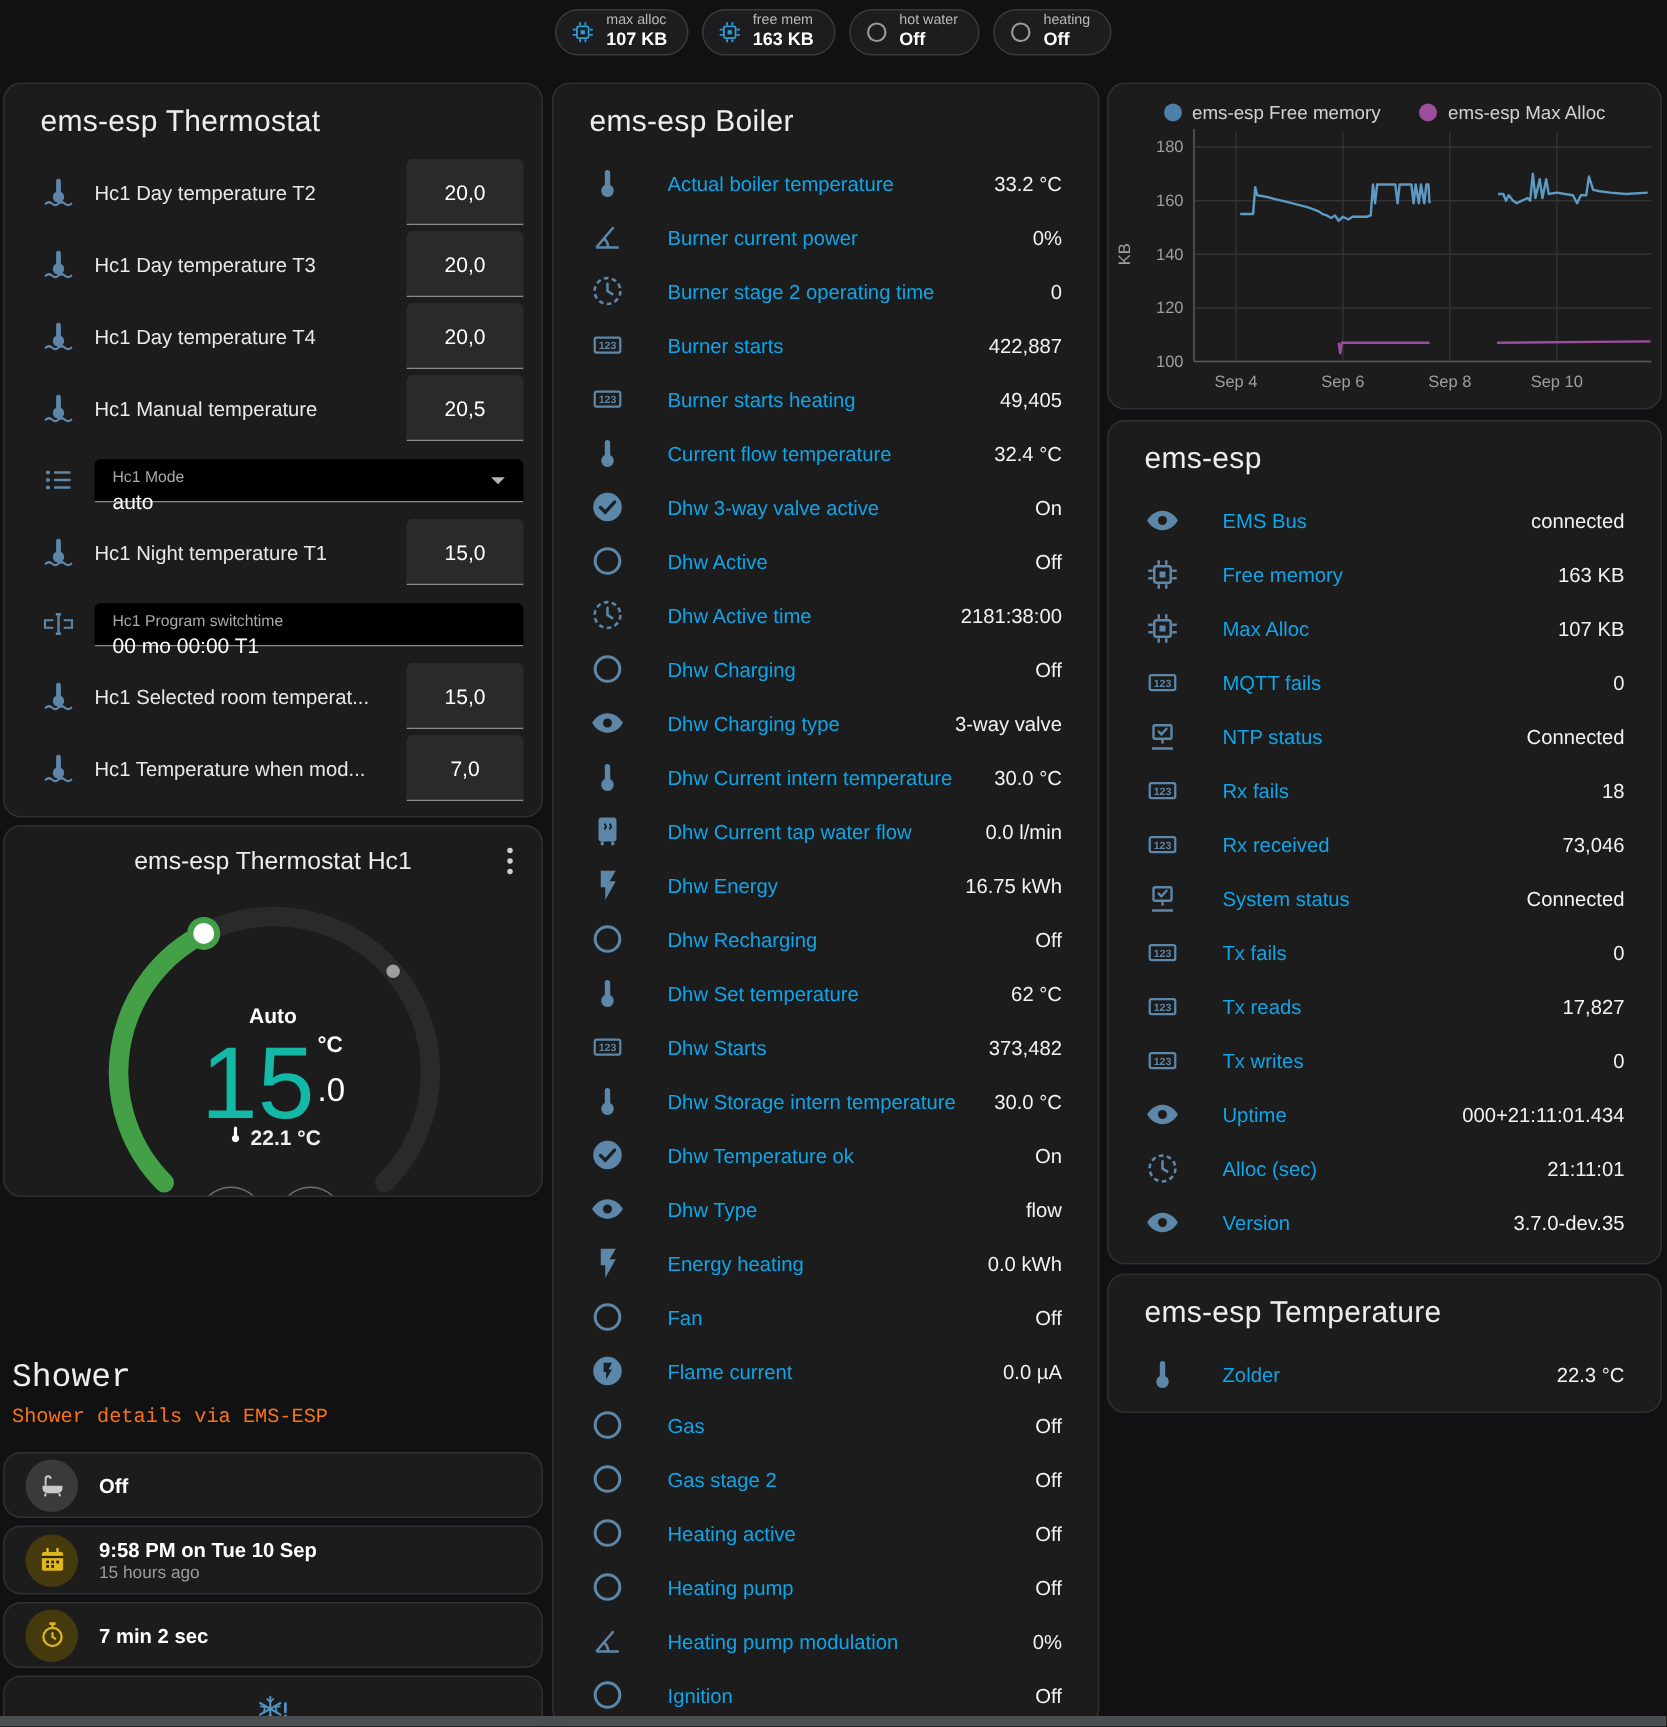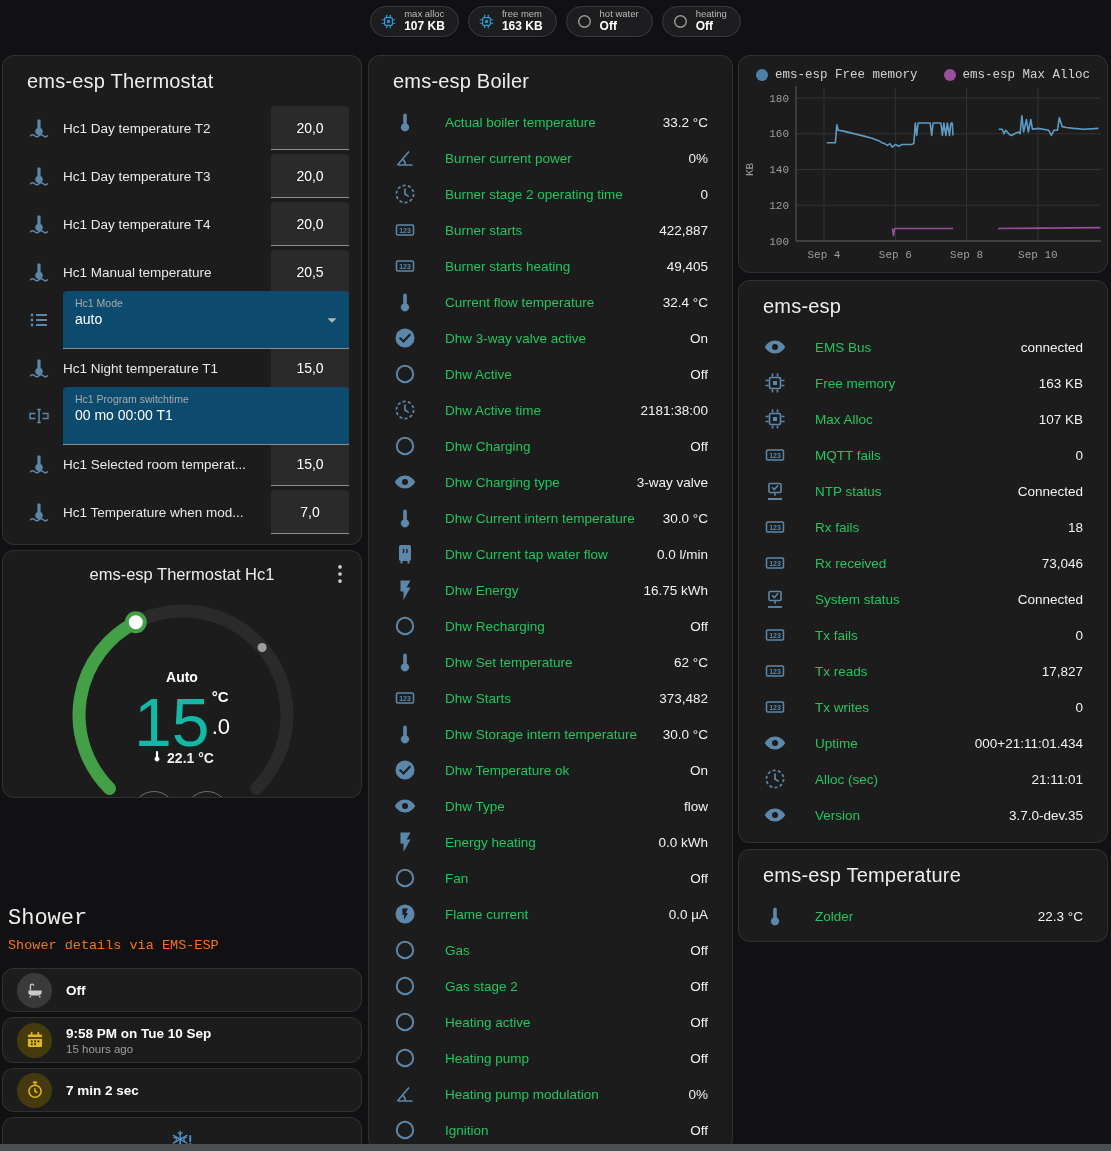--- a/index.html
+++ b/index.html
@@ -16,31 +16,31 @@
   .badge .bv { font-size:12px; font-weight:bold; color:#fff; }
 
   .card { position:absolute; background:#1c1c1d; border:1px solid rgba(255,255,255,.09); border-radius:12px; overflow:hidden; }
   .card-title { padding:14px 24px 0; font-size:20px; font-weight:500; color:#ededed; letter-spacing:.2px; }
 
   
   .rows { position:absolute; left:0; right:0; top:48px; }
   .s-row { display:flex; align-items:center; height:36px; padding:0 24px; cursor:pointer; }
   .s-icon { width:24px; height:24px; flex:none; margin-right:28px; }
   .s-icon svg { width:24px; height:24px; display:block; }
-  .s-label { flex:1; font-size:13.5px; font-weight:500; color:#22c55e; white-space:nowrap; overflow:hidden; }
+  .s-label { flex:1; font-size:13.5px; font-weight:500; color:#0ea5e9; white-space:nowrap; overflow:hidden; }
   .s-value { font-size:13.5px; font-weight:500; color:#f2f2f2; white-space:nowrap; margin-left:8px; }
 
   
   .t-rows { position:absolute; left:0; right:0; top:48px; }
   .t-row { display:flex; align-items:center; height:48px; padding:0 12px; }
   .t-icon { width:24px; height:24px; flex:none; margin:0 12px; }
   .t-icon svg { width:24px; height:24px; display:block; }
   .t-label { flex:1; font-size:13.5px; font-weight:500; color:#e8e8e8; white-space:nowrap; overflow:hidden; }
   .t-input { width:78px; height:44px; flex:none; background:#2a2a2b; border-bottom:1px solid #8d8d8d; border-radius:4px 4px 0 0; display:flex; align-items:center; justify-content:center; font-size:14px; font-weight:500; color:#fff; cursor:text; }
-  .t-field { flex:1; height:58px; background:#0c4a6e; border-bottom:1px solid #8d8d8d; border-radius:4px 4px 0 0; padding:6px 12px; position:relative; cursor:pointer; }
+  .t-field { flex:1; height:29px; background:#000000; border-bottom:1px solid #8d8d8d; border-radius:4px 4px 0 0; padding:6px 12px; position:relative; cursor:pointer; }
   .t-field .fl { font-size:10.5px; color:#a9a9a9; }
   .t-field .fv { font-size:14px; font-weight:500; color:#fff; margin-top:2px; }
   .t-caret { position:absolute; right:6px; top:50%; transform:translateY(-50%); width:22px; height:22px; }
 
   
   #hc1-title { position:absolute; left:0; right:0; top:14px; text-align:center; font-size:16.5px; font-weight:500; color:#ededed; }
   #hc1-menu { position:absolute; right:8px; top:10px; width:26px; height:26px; cursor:pointer; }
   #hc1-menu svg { width:26px; height:26px; }
   #dial { position:absolute; left:60px; top:44px; cursor:pointer; }
   .d-mode { position:absolute; left:0; right:0; top:118px; text-align:center; font-size:14px; font-weight:bold; color:#fff; }
@@ -659,21 +659,21 @@
           <svg viewBox="0 0 24 24">
             <circle cx="12" cy="12" r="8.2" fill="none" stroke="#5d87a8" stroke-width="2"></circle>
           </svg>
         </span>
       <span class="s-label">Ignition</span>
       <span class="s-value">Off</span>
     </div>
     </div>
 </div>
 
-<div class="card" id="card-chart" style="left:738px; top:55px; width:370px; height:218px;font-family:Liberation Mono, monospace;">
+<div class="card" id="card-chart" style="left:738px; top:55px; width:370px; height:218px;">
   <div id="legend">
     <div class="lgd">
       <span class="lgd-dot" style="background: rgb(78, 127, 167);"></span>
       <span class="lgd-label">ems-esp Free memory</span>
     </div>
     <div class="lgd">
       <span class="lgd-dot" style="background: rgb(155, 77, 158);"></span>
       <span class="lgd-label">ems-esp Max Alloc</span>
     </div>
   </div>

